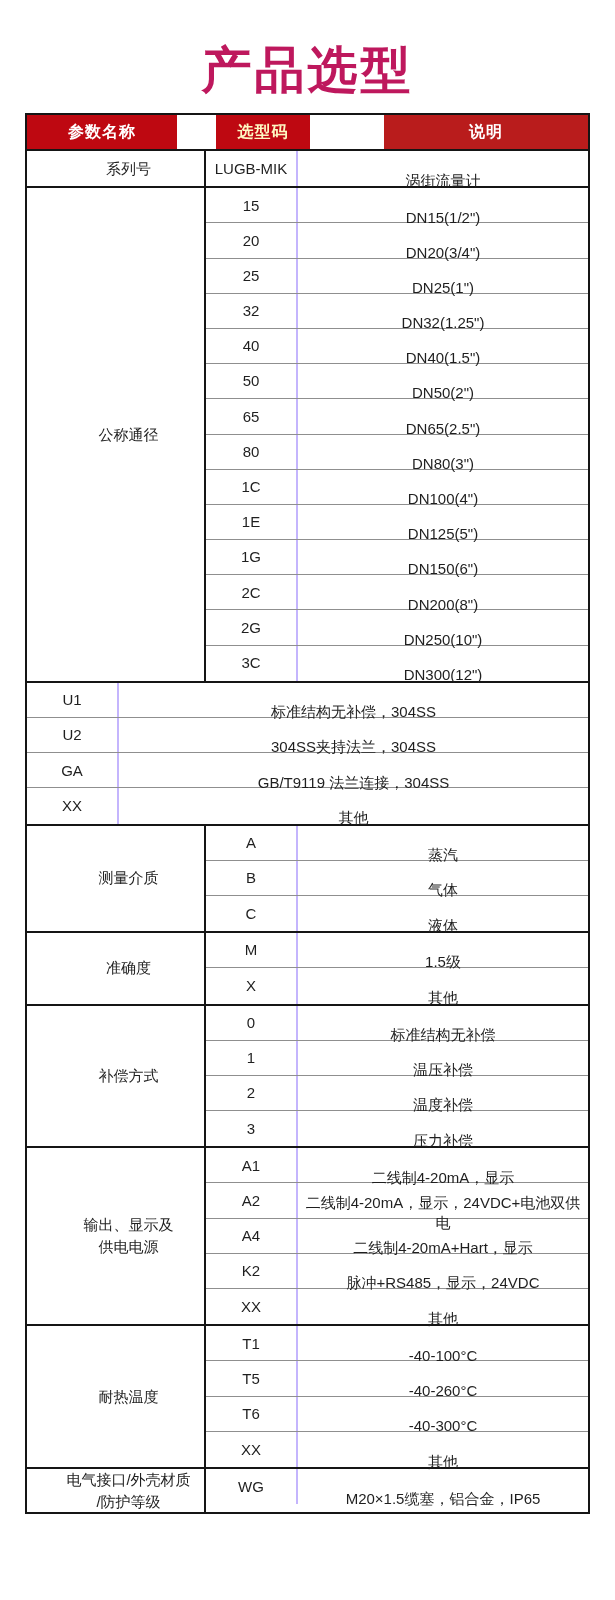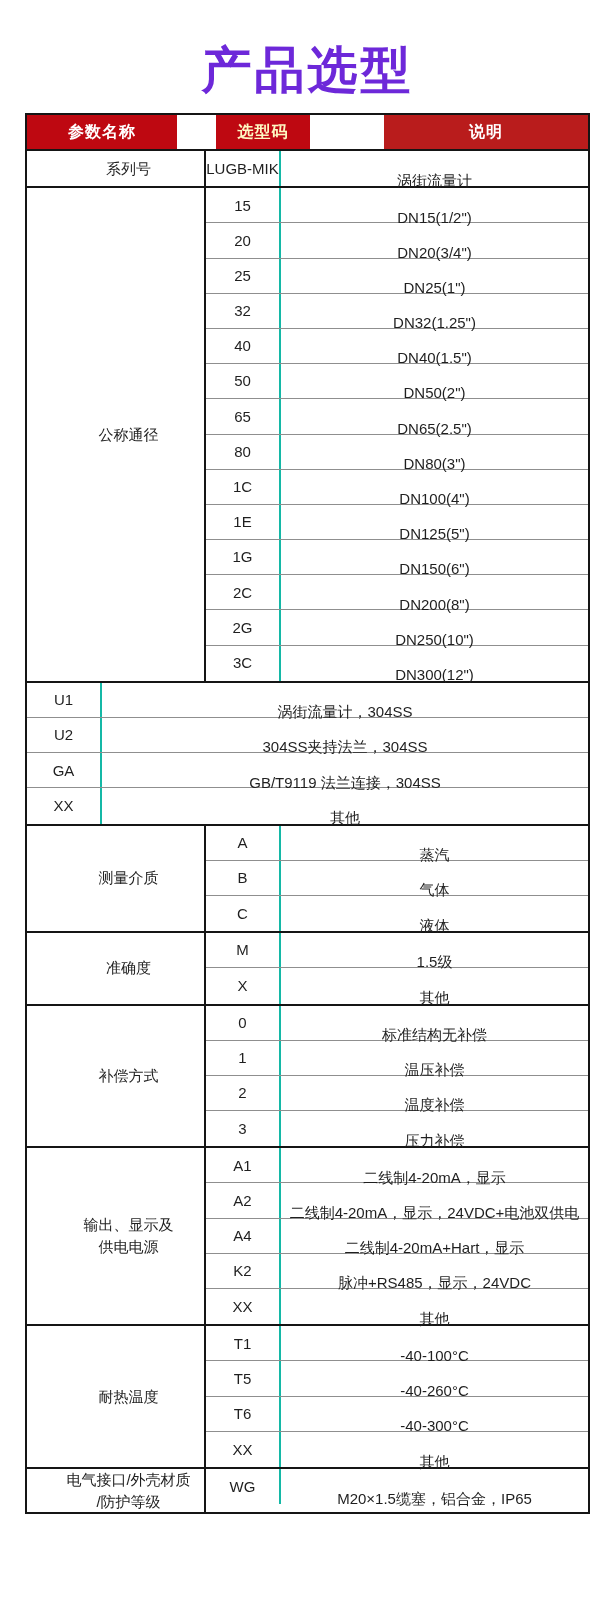--- a/index.html
+++ b/index.html
@@ -11,21 +11,21 @@
     overflow:hidden;
     position:relative;
   }
   .page-title{
     margin:0;
     padding-top:40px;
     text-align:center;
     font-size:50px;
     font-weight:900;
     letter-spacing:3px;
-    color:#6d28d9;
+    color:#be185d;
     line-height:1.2;
   }
   .spec-table{
     position:absolute;
     left:25px;
     top:113px;
     width:565px;
     box-sizing:border-box;
     border:2px solid #151515;
     background:#ffffff;
@@ -70,21 +70,21 @@
     border-bottom:1px solid #8f8f8f;
   }
   .row:last-child{border-bottom:none;}
   .cell{
     display:flex;align-items:center;justify-content:center;
     font-size:15px;
     color:#1f1f1f;
     text-align:center;
     line-height:1.3;
   }
-  .cell.code{width:75px;border-right:2px solid #14b8a6;}
+  .cell.code{width:92px;border-right:2px solid #c4b5fd;}
   .cell.desc{flex:1;padding:0 4px;margin-top:24px;}
 </style>
 </head>
 <body>
 
 <h1 class="page-title">产品选型</h1>
 
 <div class="spec-table">
   <div class="thead">
     <div class="th c1" style="background: rgb(190, 8, 17); color: rgb(255, 255, 255);">参数名称</div>
@@ -159,21 +159,21 @@
           <div class="row">
             <div class="cell code">3C</div>
             <div class="cell desc">DN300(12")</div>
           </div>
         </div>
       </div>
       <div class="group">
         <div class="group-rows">
           <div class="row">
             <div class="cell code">U1</div>
-            <div class="cell desc">涡街流量计，304SS</div>
+            <div class="cell desc">标准结构无补偿，304SS</div>
           </div>
           <div class="row">
             <div class="cell code">U2</div>
             <div class="cell desc">304SS夹持法兰，304SS</div>
           </div>
           <div class="row">
             <div class="cell code">GA</div>
             <div class="cell desc">GB/T9119 法兰连接，304SS</div>
           </div>
           <div class="row">

